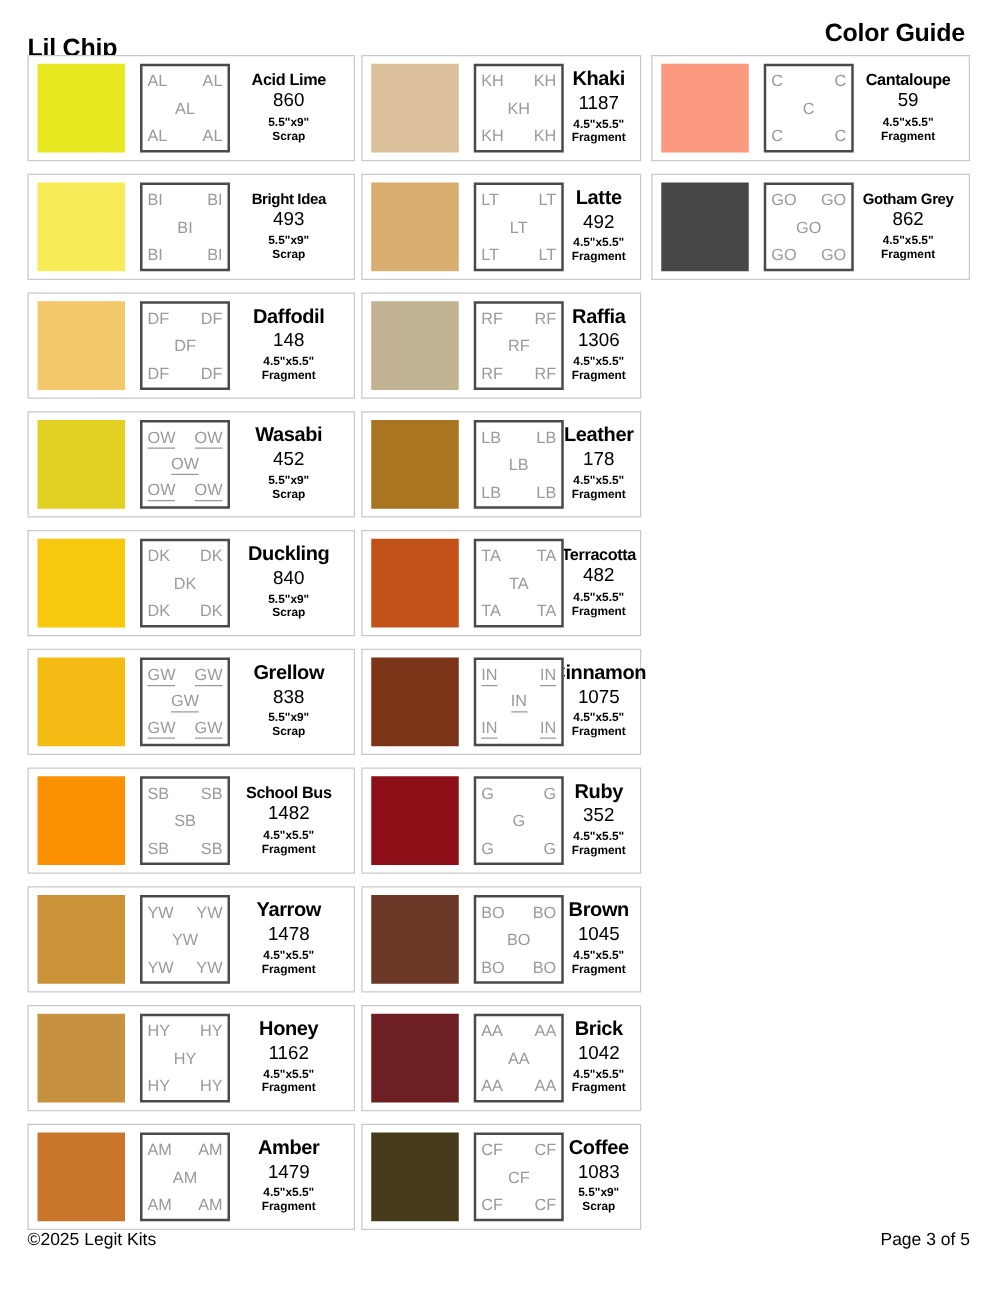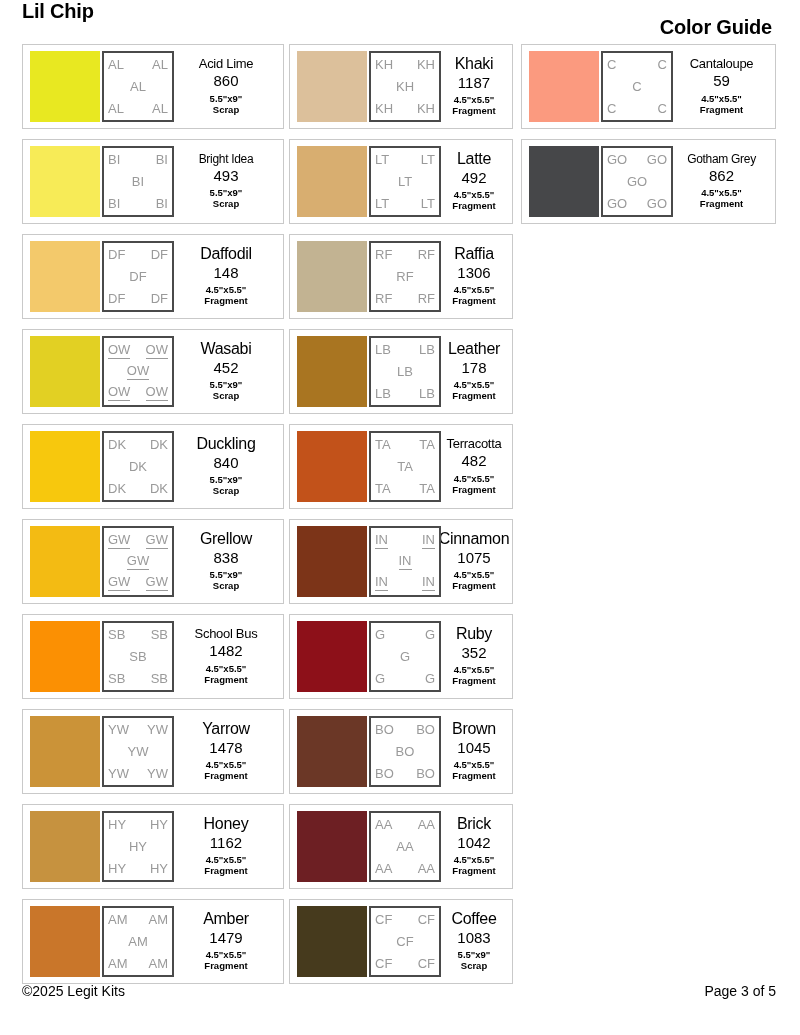--- a/index.html
+++ b/index.html
@@ -17,21 +17,21 @@
   }
 
   
   .col-header {
     position: absolute;
     font-size: 20px;
     font-weight: bold;
     letter-spacing: -0.2px;
     white-space: nowrap;
   }
-  #header-lil-chip { left: 22px;  top: 0; }
+  #header-lil-chip { left: 22px;  top: 28px; }
   #header-color-guide { right: 28px; top: 16px; }
 
   
   .column {
     position: absolute;
     top: 44px;
     display: flex;
     flex-direction: column;
   }
   #column-left   { left: 22px;  width: 262px; }
@@ -60,21 +60,21 @@
   }
 
   
   .symbol-box {
     box-sizing: border-box;
     width: 72px;
     height: 71px;
     flex: 0 0 72px;
     border: 2px solid #4a4a4a;
     background: #ffffff;
-    margin-left: 2px;
+    margin-left: 12px;
     position: relative;
     display: flex;
     flex-direction: column;
     justify-content: space-between;
     padding: 5px 4px 4px 4px;
   }
   .sym-row {
     display: flex;
     justify-content: space-between;
     line-height: 1;
@@ -98,21 +98,21 @@
     text-align: center;
     display: flex;
     flex-direction: column;
     justify-content: center;
     align-items: center;
     padding: 0 2px 0 4px;
     min-width: 0;
   }
   .chip-name {
     font-size: 16px;
-    font-weight: normal;
+    font-weight: bold;
     line-height: 1.0;
     letter-spacing: -0.3px;
   }
   .chip-name.small  { font-size: 13px; }
   .chip-name.xsmall { font-size: 12px; }
   .chip-number {
     font-size: 15px;
     font-weight: normal;
     line-height: 1.1;
     margin-top: 3px;

